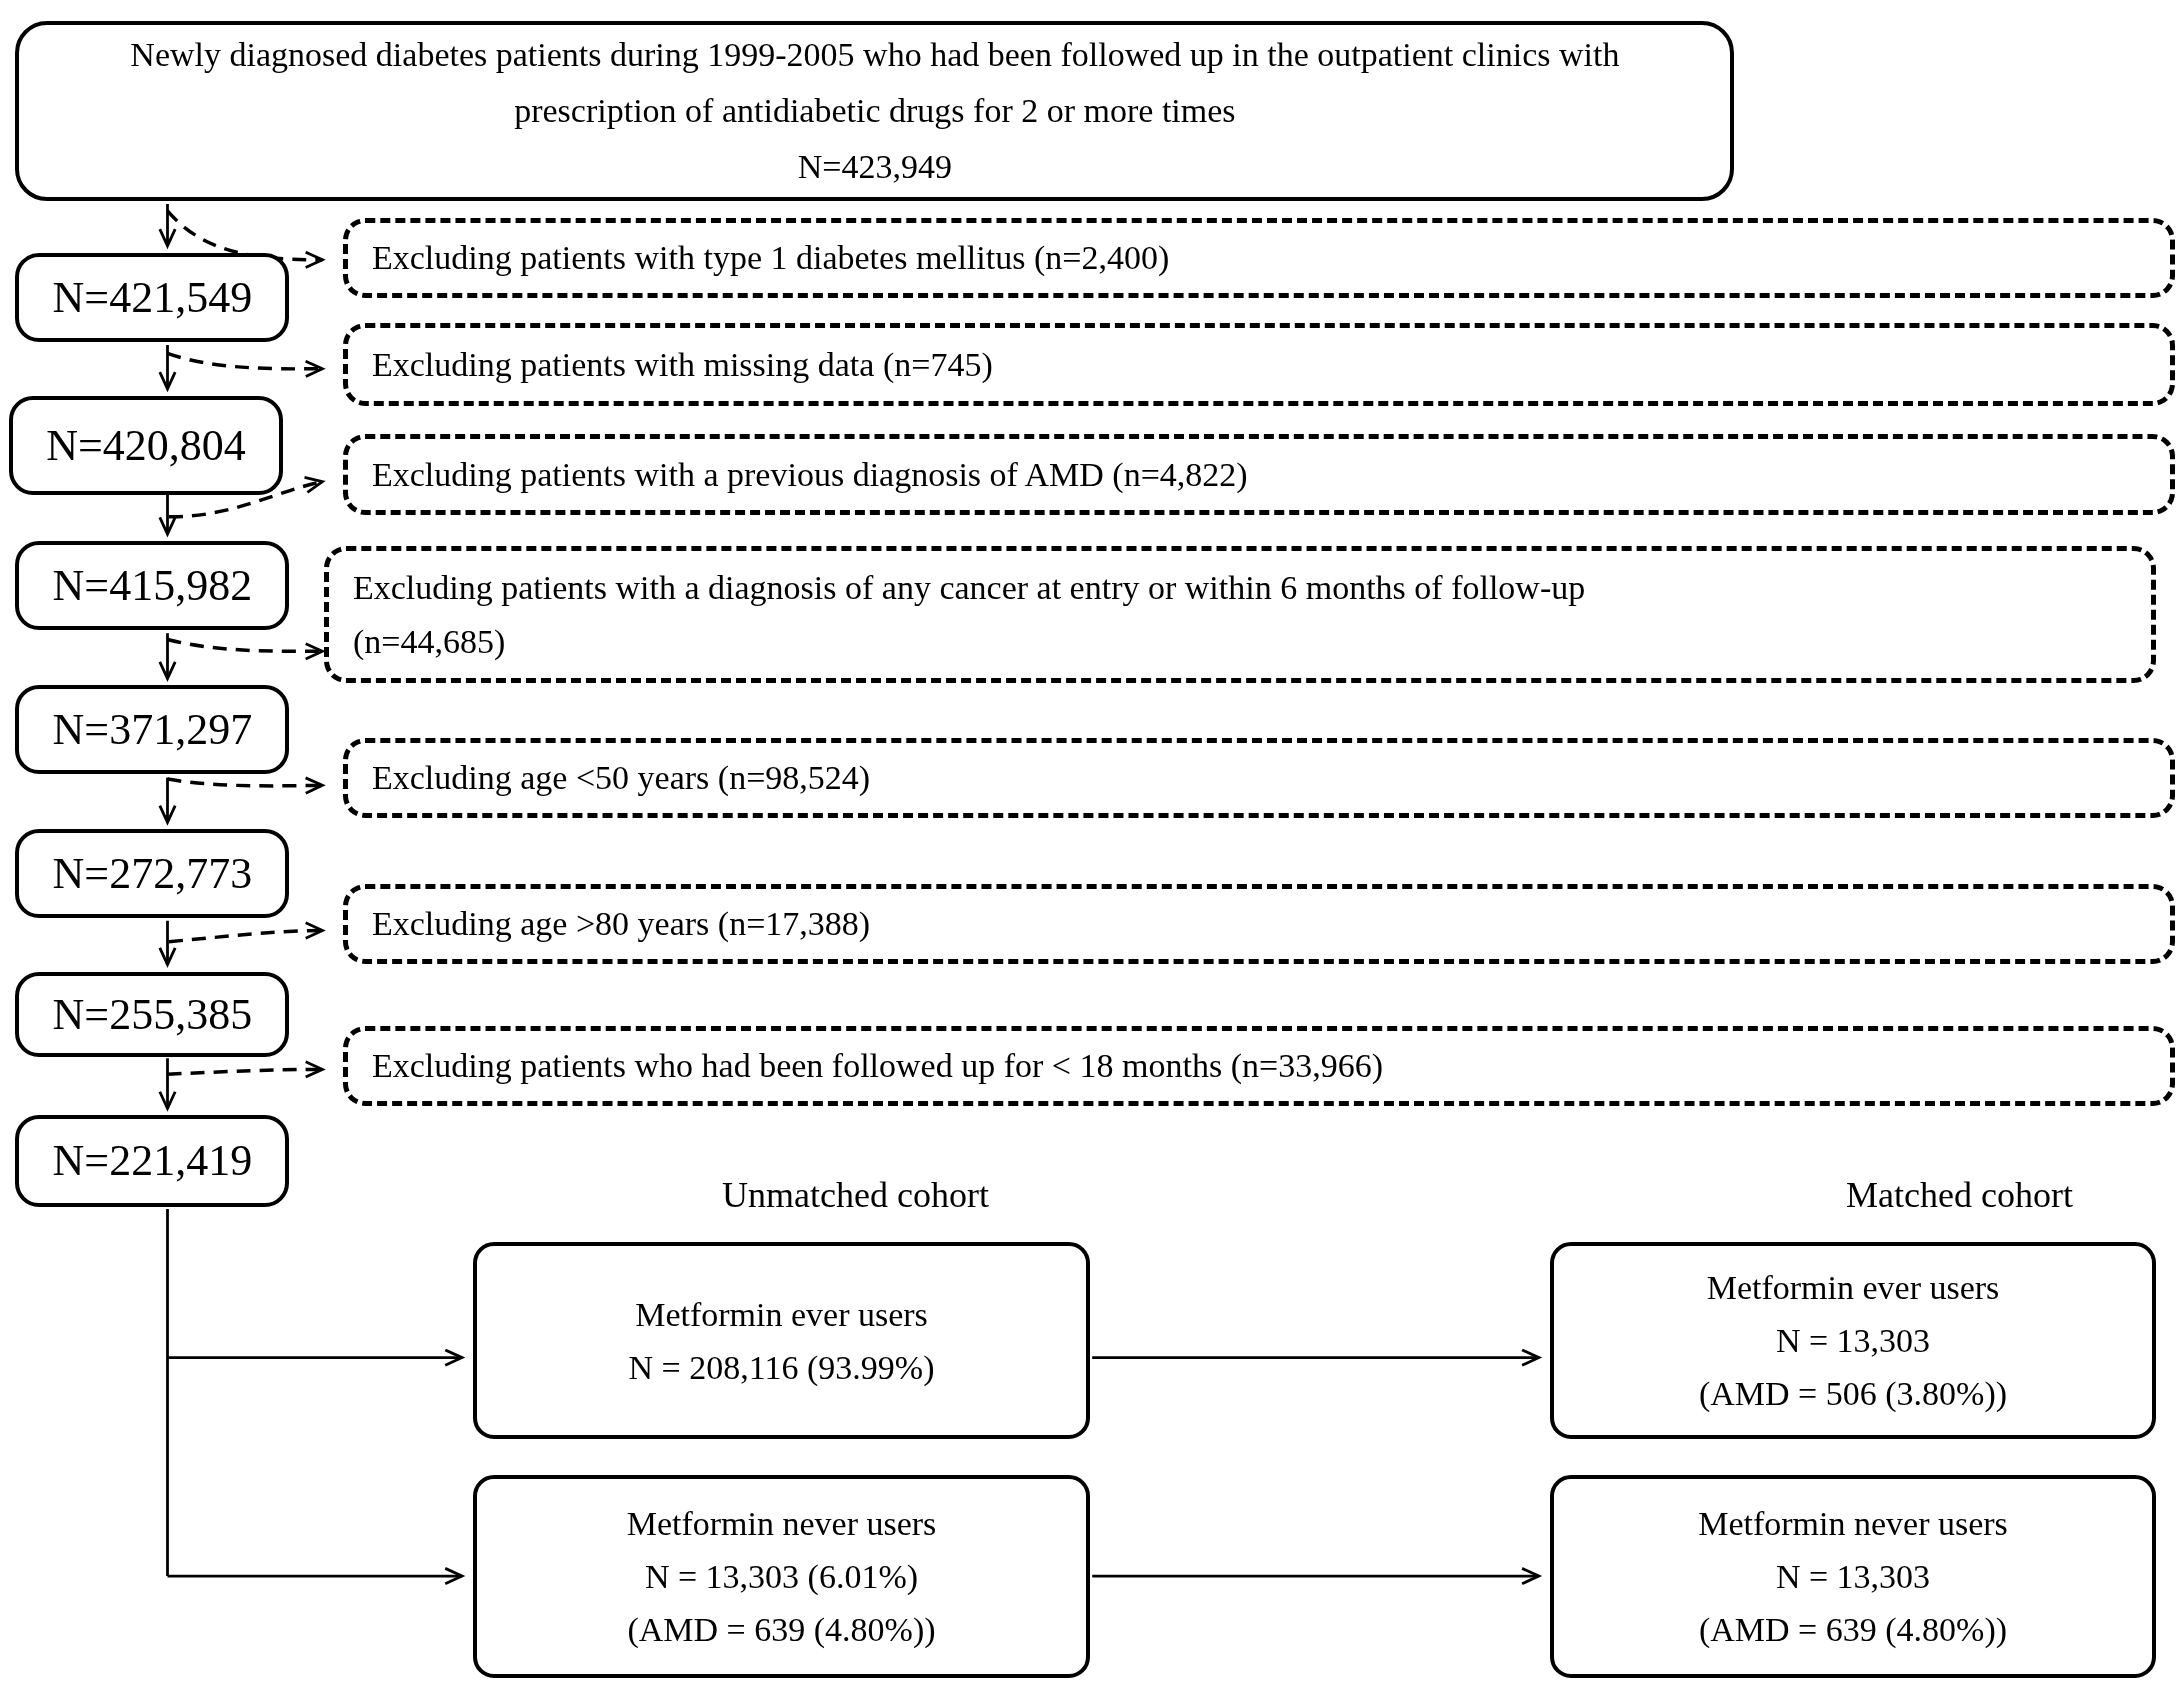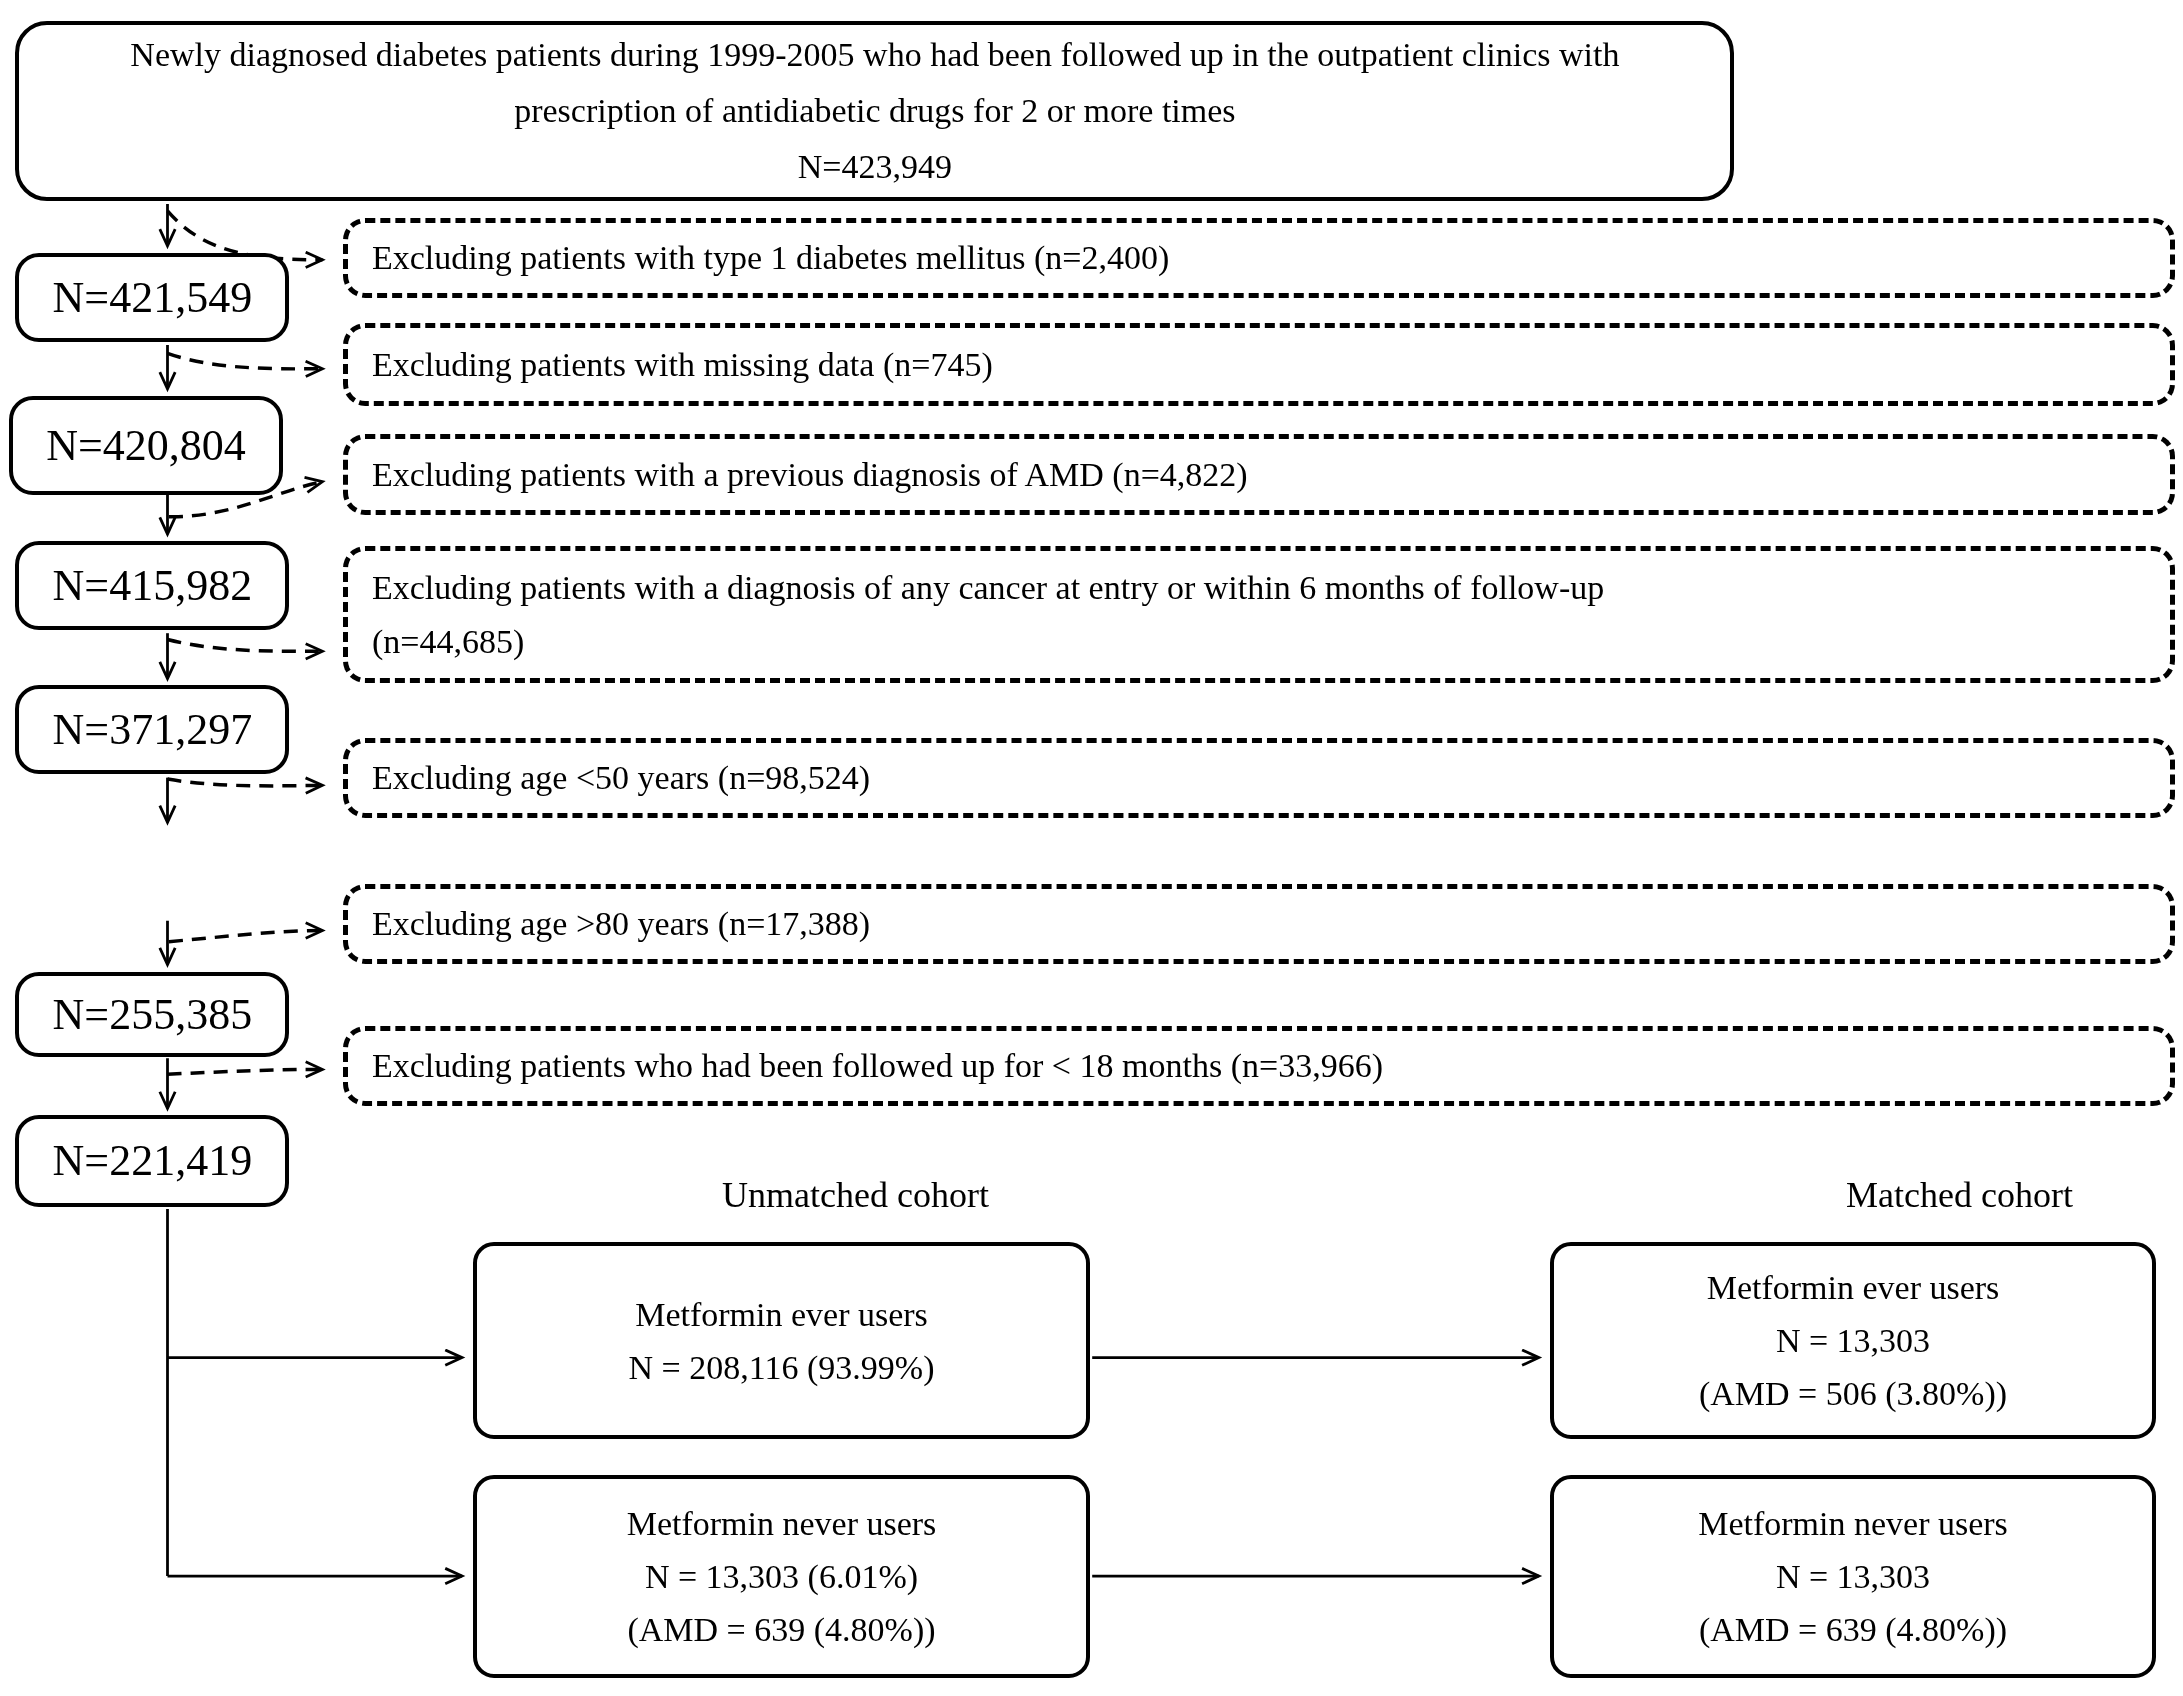--- a/index.html
+++ b/index.html
@@ -98,37 +98,40 @@
   </div>
   <div class="box n-box" style="left:9px; top:396px; width:274px; height:99px;">
     <span>N=420,804</span>
   </div>
   <div class="box n-box" style="left:15.4px; top:541px; width:274px; height:89px;">
     <span>N=415,982</span>
   </div>
   <div class="box n-box" style="left:15.4px; top:685px; width:274px; height:89px;">
     <span>N=371,297</span>
   </div>
+  <div class="box n-box" style="left:15.4px; top:829px; width:274px; height:89px;">
+    <span>N=272,773</span>
+  </div>
   <div class="box n-box" style="left:15.4px; top:972px; width:274px; height:85px;">
     <span>N=255,385</span>
   </div>
   <div class="box n-box" style="left:15.4px; top:1115px; width:274px; height:92px;">
     <span>N=221,419</span>
   </div>
 
   <div class="box excl-box" style="left:343px; top:218px; width:1832px; height:80px;">
     <span>Excluding patients with type 1 diabetes mellitus (n=2,400)</span>
   </div>
   <div class="box excl-box" style="left:343px; top:323px; width:1832px; height:83px;">
     <span>Excluding patients with missing data (n=745)</span>
   </div>
   <div class="box excl-box" style="left:343px; top:434px; width:1832px; height:81px;">
     <span>Excluding patients with a previous diagnosis of AMD (n=4,822)</span>
   </div>
-  <div class="box excl-box" style="left:343px; top:546px; width:1832px; height:137px;">
+  <div class="box excl-box" style="left:324px; top:546px; width:1832px; height:137px;">
     <span class="tline">Excluding patients with a diagnosis of any cancer at entry or within 6 months of follow-up</span>
     <span class="tline">(n=44,685)</span>
   </div>
   <div class="box excl-box" style="left:343px; top:738px; width:1832px; height:80px;">
     <span>Excluding age &lt;50 years (n=98,524)</span>
   </div>
   <div class="box excl-box" style="left:343px; top:884px; width:1832px; height:80px;">
     <span>Excluding age &gt;80 years (n=17,388)</span>
   </div>
   <div class="box excl-box" style="left:343px; top:1026px; width:1832px; height:80px;">

